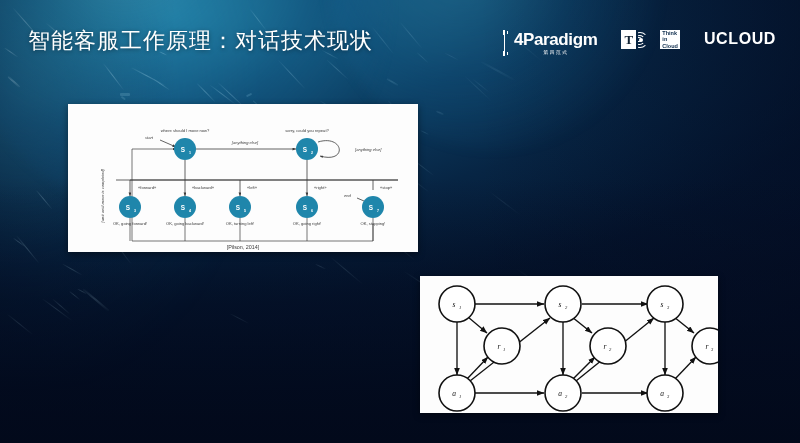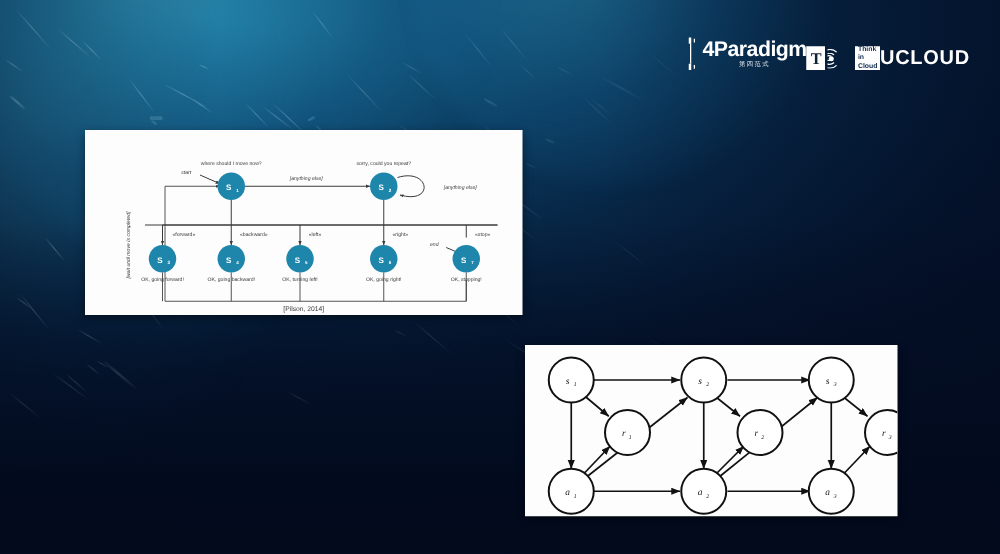--- a/index.html
+++ b/index.html
@@ -64,21 +64,21 @@
     position:absolute; left:28px; top:26px;
     font-size:22px; font-weight:400; color:#ffffff;
     letter-spacing:1px;
     text-shadow:0 1px 4px rgba(0,0,0,.45);
     white-space:nowrap;
   }
 
   
   #logo-bar {
     position:absolute; right:24px; top:30px;
-    display:flex; align-items:flex-end; 
+    display:flex; align-items:flex-start; gap:24px;
   }
   .logo { display:flex; align-items:center; color:#fff; }
 
   
   .logo-4p { gap:1px; }
   .fp-mark { position:relative; width:9px; height:26px; margin-right:1px; }
   .fp-mark i { position:absolute; background:#fff; }
   .fp-text { display:flex; flex-direction:column; line-height:1; }
   .fp-main { font-size:17px; font-weight:700; letter-spacing:-.4px; }
   .fp-sub { font-size:5px; letter-spacing:1.2px; margin-top:2px; text-align:center; opacity:.95; }
@@ -225,20 +225,21 @@
       <div class="shard" style="left: 237.91px; top: 156.847px; width: 10.6956px; height: 1.13093px; transform: rotate(-26.6521deg); opacity: 0.62;"></div>
       <div class="shard" style="left: 119.627px; top: 92.9401px; width: 9.95995px; height: 2.66246px; transform: rotate(-0.897982deg); opacity: 0.67;"></div>
       <div class="shard" style="left: 149.581px; top: 155.79px; width: 10.7786px; height: 3.09639px; transform: rotate(13.1057deg); opacity: 0.64;"></div>
       <div class="shard" style="left: 241.45px; top: 181.197px; width: 6.65934px; height: 2.40907px; transform: rotate(-20.8757deg); opacity: 0.39;"></div>
       <div class="shard" style="left: 239.636px; top: 105.465px; width: 6.56479px; height: 2.33175px; transform: rotate(-7.2506deg); opacity: 0.35;"></div>
       <div class="shard" style="left: 245.788px; top: 93.5256px; width: 6.09037px; height: 1.70197px; transform: rotate(-27.1622deg); opacity: 0.59;"></div>
       <div class="shard" style="left: 211.533px; top: 124.447px; width: 2.53174px; height: 2.19271px; transform: rotate(35.5325deg); opacity: 0.26;"></div>
     </div>
   <div class="bg-layer bg-vignette"></div>
 
+  <div id="slide-title">智能客服工作原理：对话技术现状</div>
 
   <div id="logo-bar">
 
     <div class="logo logo-4p">
       <div class="fp-mark">
         <i style="left:0;top:0;width:2px;height:5px;"></i>
         <i style="left:3.5px;top:1px;width:1.6px;height:3px;"></i>
         <i style="left:0;top:21px;width:2px;height:5px;"></i>
         <i style="left:3.5px;top:22px;width:1.6px;height:3px;"></i>
         <i style="left:1px;top:5px;width:1.3px;height:16px;"></i>

